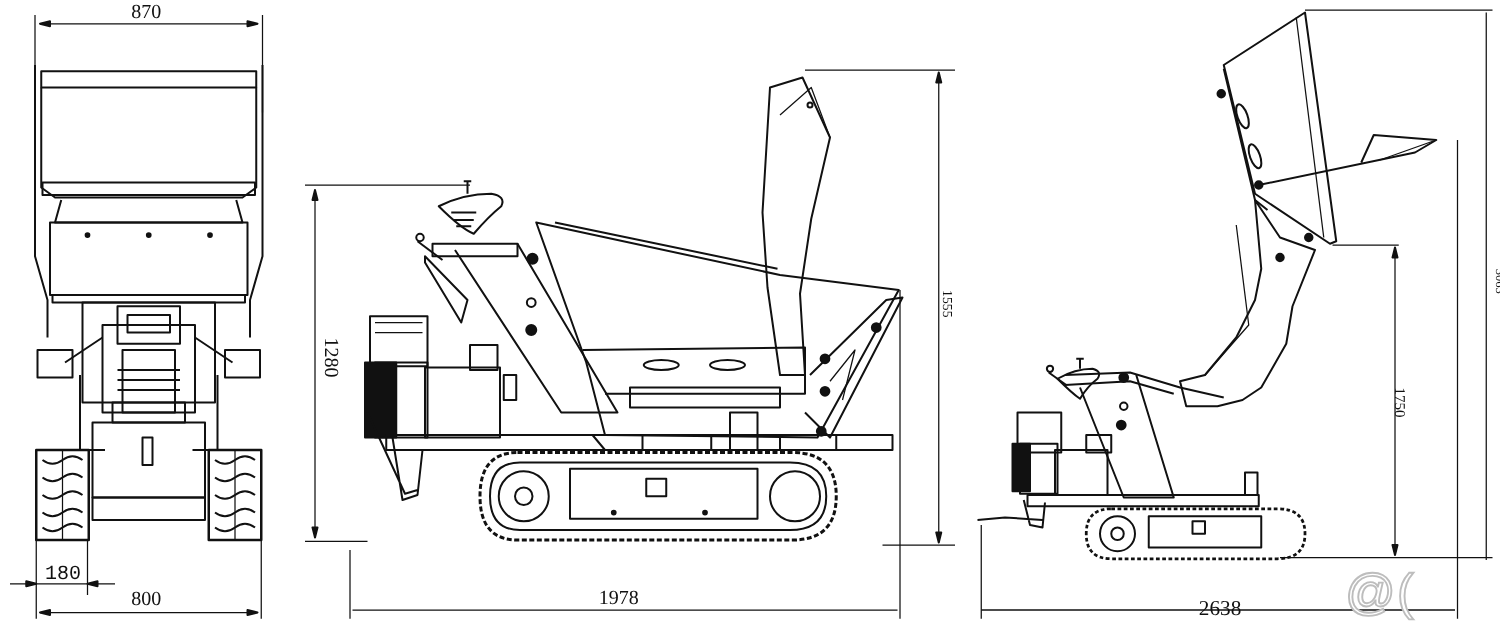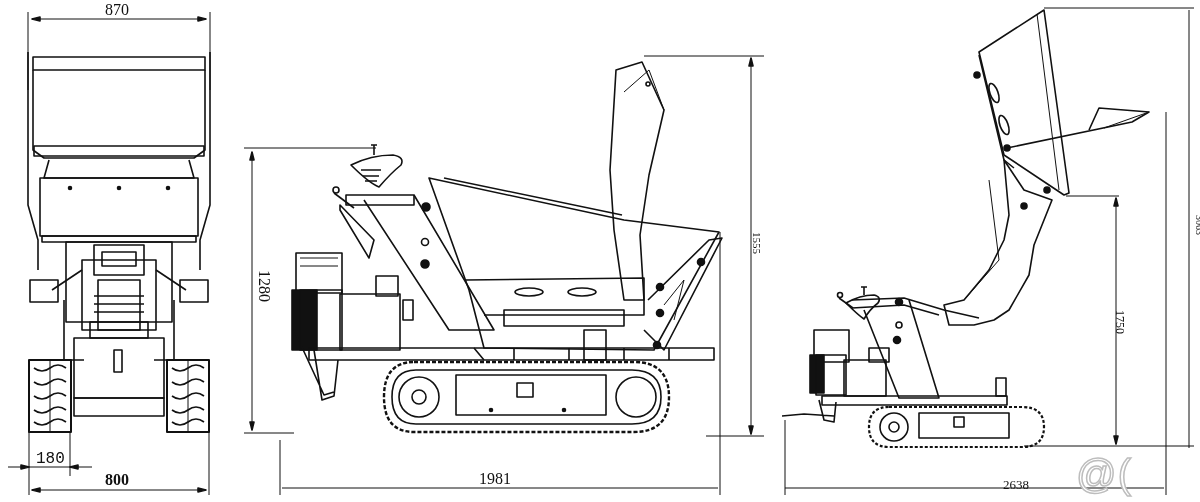--- a/index.html
+++ b/index.html
@@ -196,24 +196,24 @@
           <circle cx="890" cy="427" r="5"></circle>
       <rect x="915" y="413" width="90" height="25"></rect>
       <rect x="950" y="417" width="10" height="10"></rect>
     </g>
   </g>
 </svg>
 
 
 <div class="dim" style="left:101px;top:2px;">870</div>
 <div class="dim" style="left:32px;top:451px;font-family:Liberation Mono, monospace;">180</div>
-<div class="dim" style="left:101px;top:472px;font-weight:bold;">800</div>
+<div class="dim" style="left:101px;top:472px;">800</div>
 
 <div class="dim vert" style="left:268px;top:270px;transform:rotate(90deg);">1280</div>
 <div class="dim vert" style="left:758px;top:232px;transform:rotate(90deg);font-size:11px;">1555</div>
-<div class="dim" style="left:475px;top:471px;">1981</div>
+<div class="dim" style="left:475px;top:471px;">1978</div>
 
 <div class="dim vert" style="left:1122px;top:310px;transform:rotate(90deg);font-size:12px;">1750</div>
 <div class="dim vert" style="left:1200px;top:215px;transform:rotate(90deg);font-size:10px;">3063</div>
-<div class="dim" style="left:955px;top:478px;font-size:13px;margin-left:44px;">2638</div>
+<div class="dim" style="left:955px;top:478px;font-size:17px;">2638</div>
 
 <div class="wm">@( Bazos.cz</div>
 </div>
 
 </body></html>

